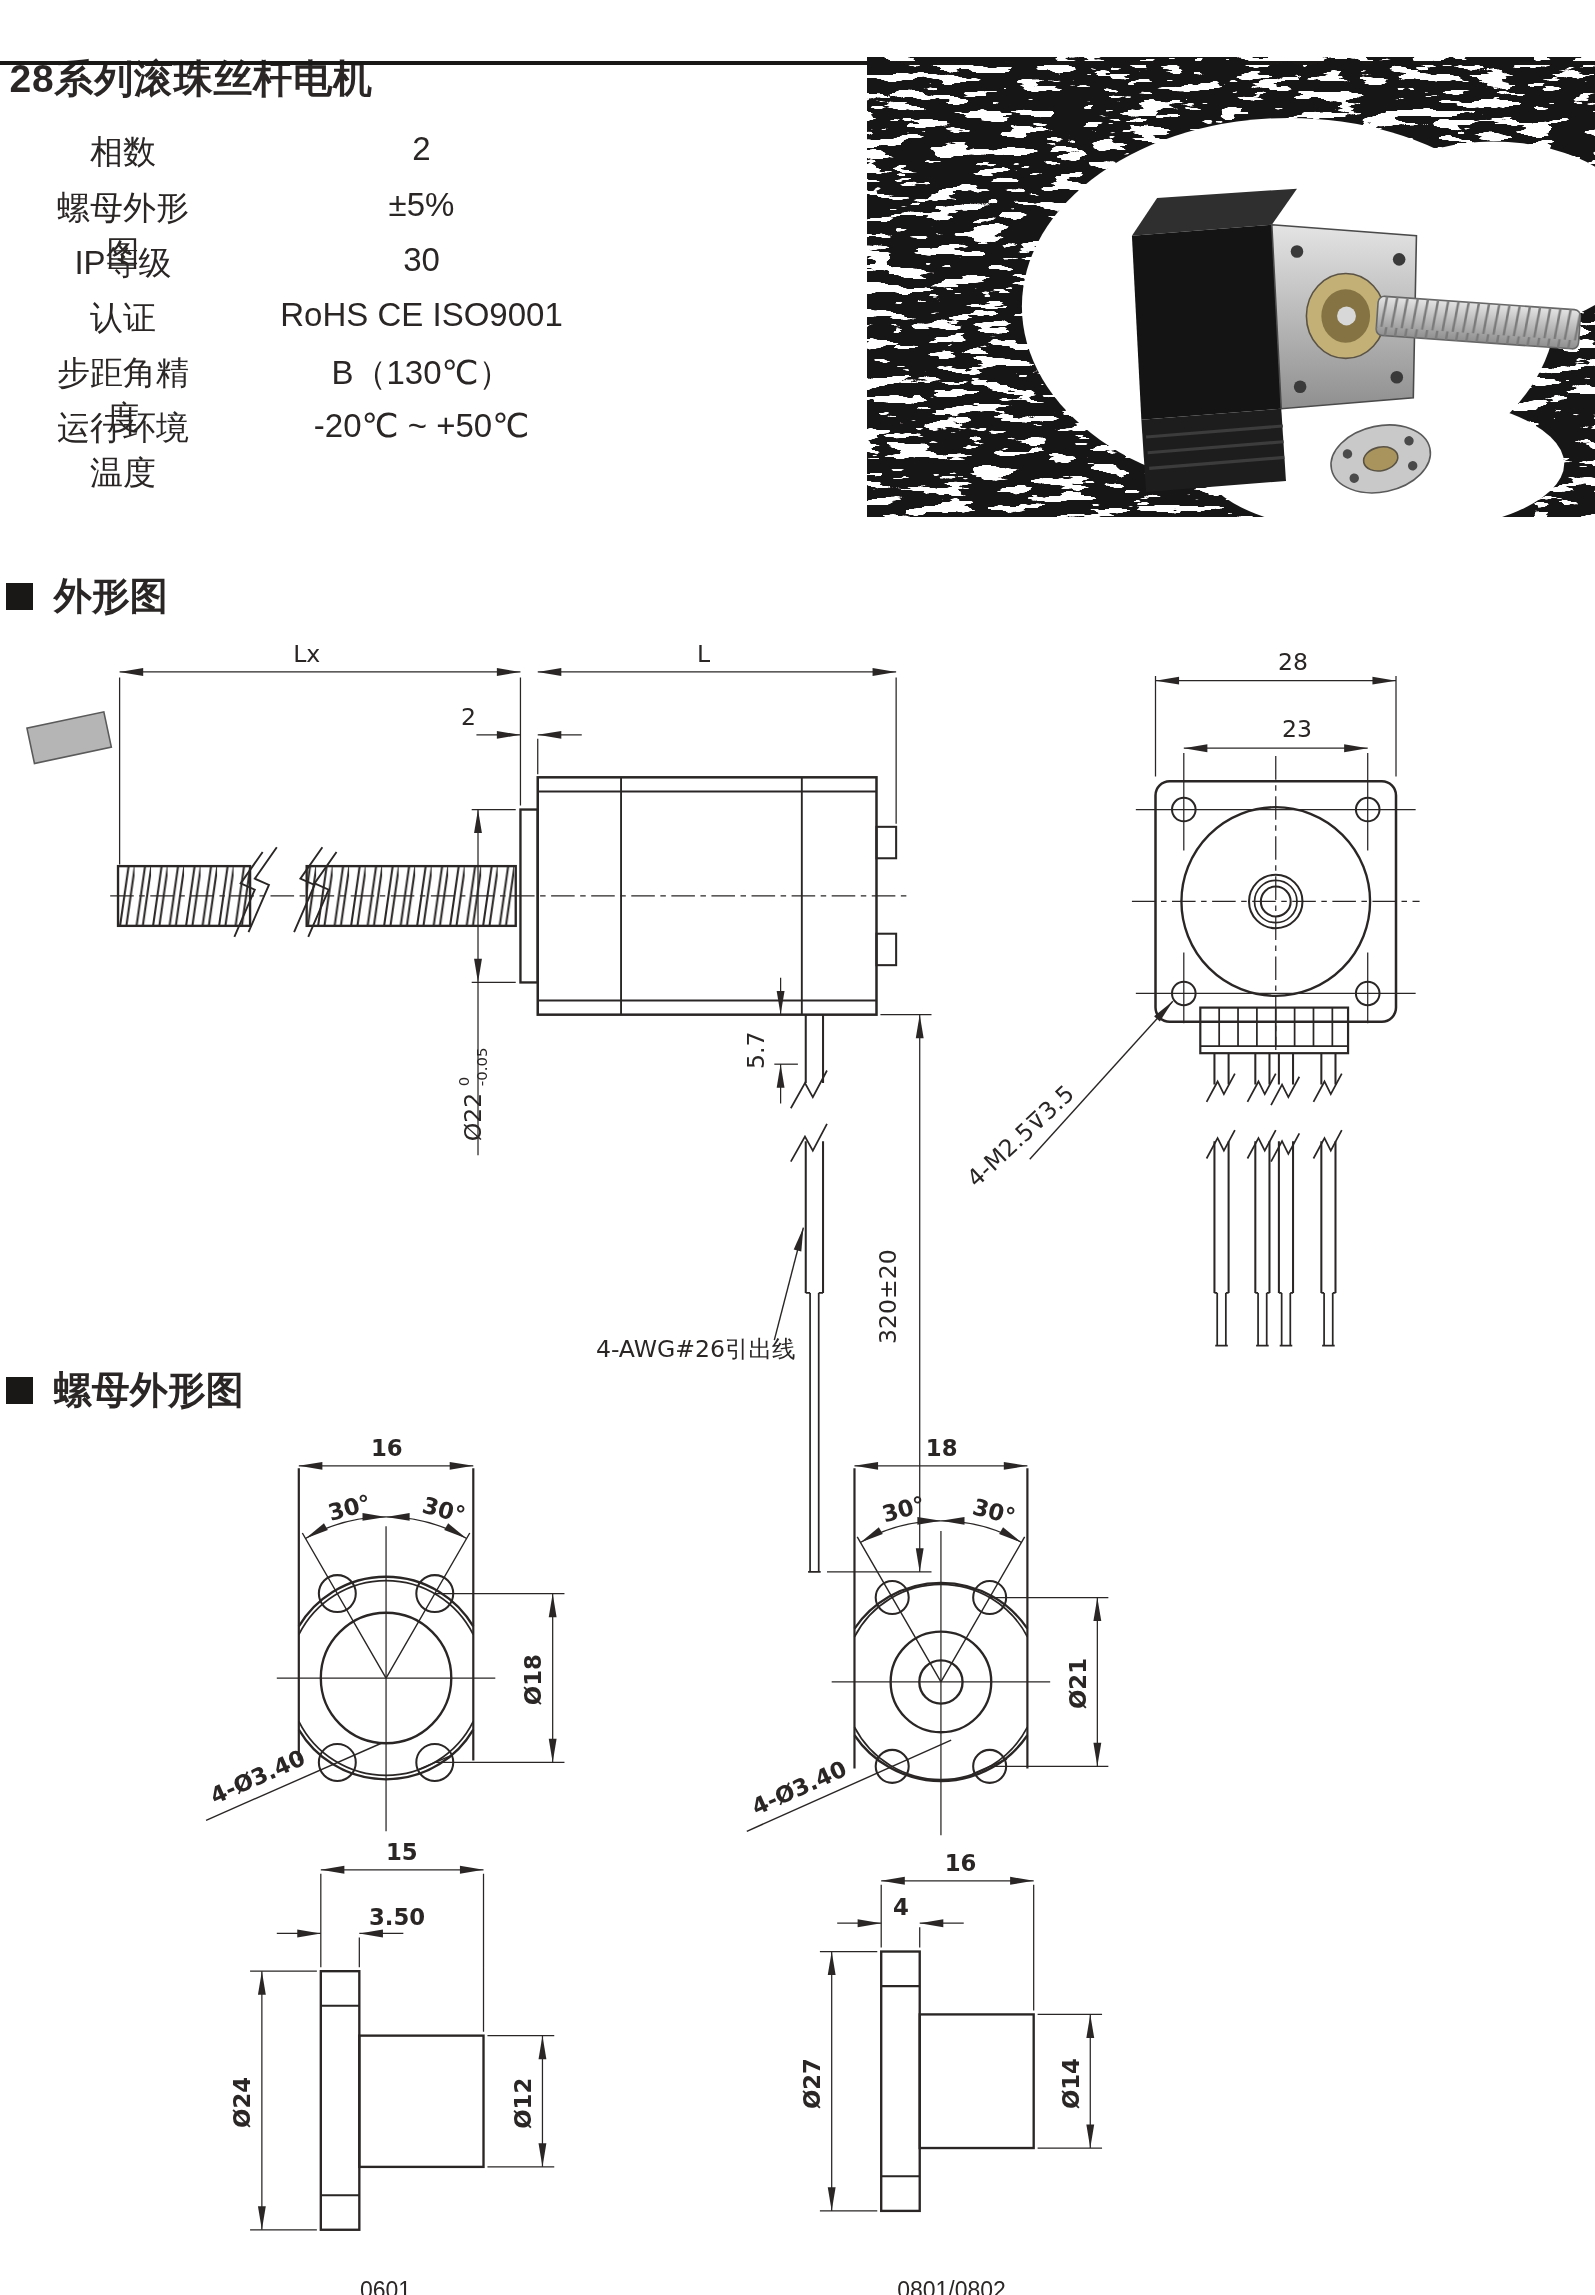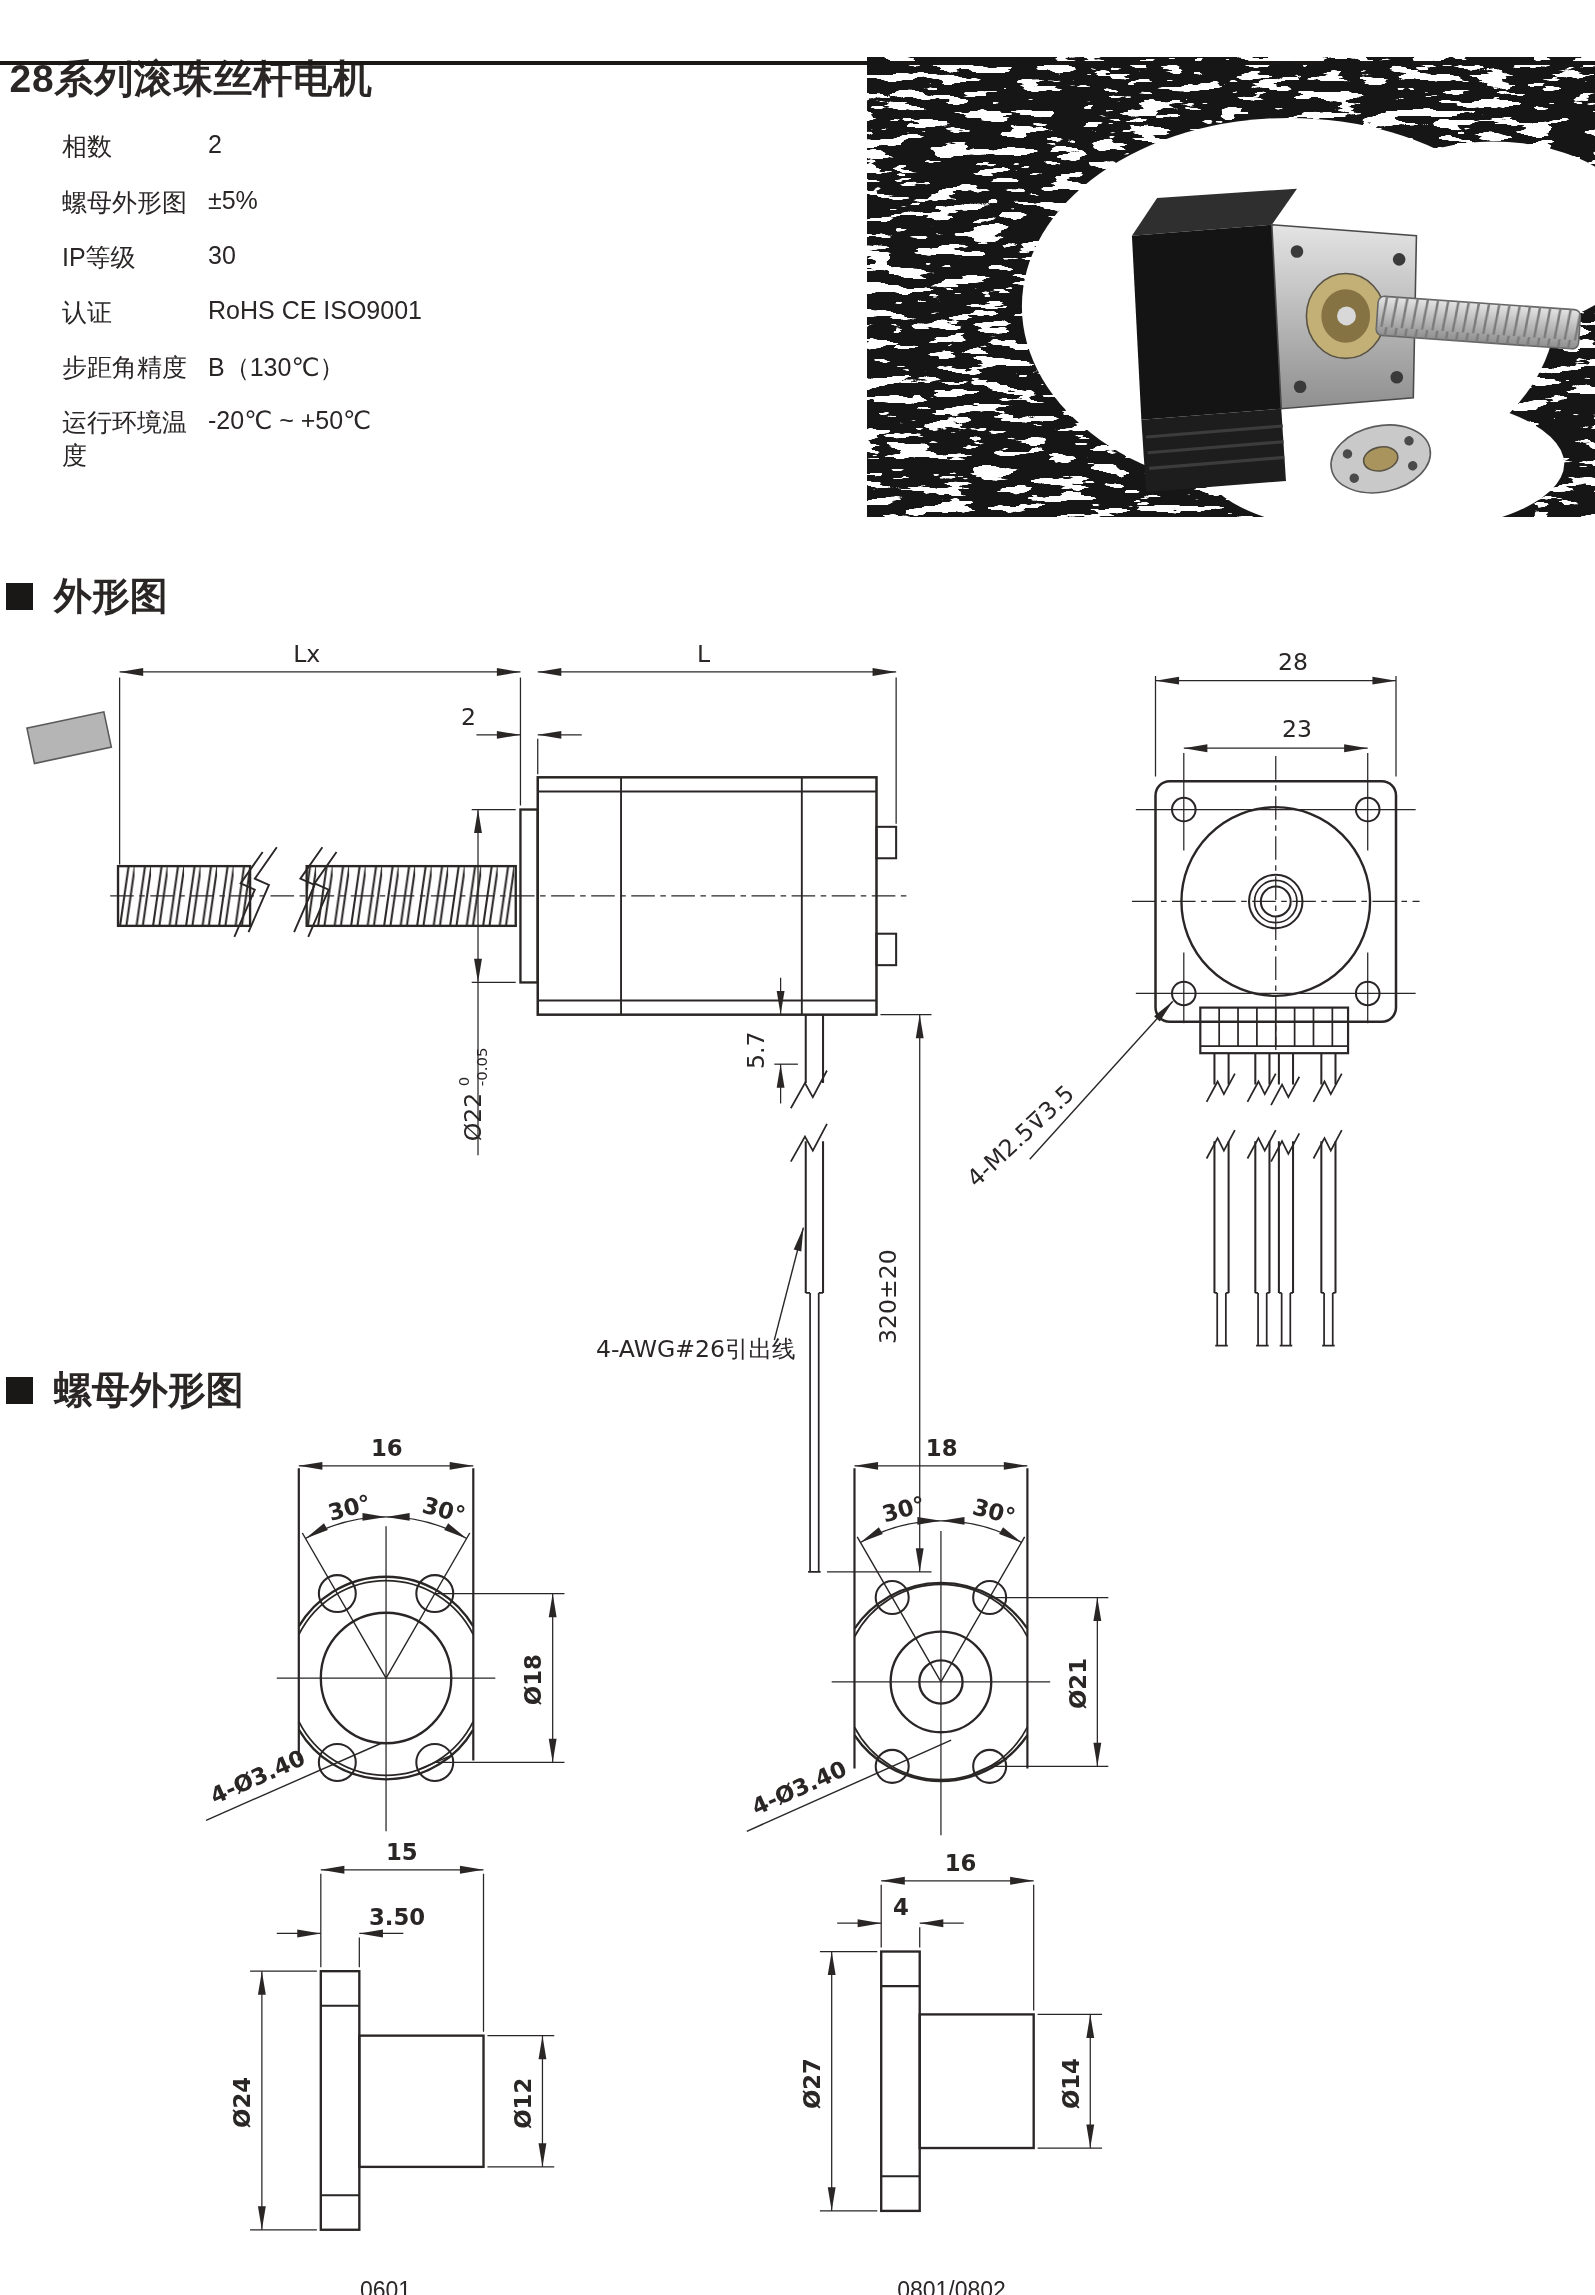--- a/index.html
+++ b/index.html
@@ -1,21 +1,21 @@
 <!DOCTYPE html>
 <html style="font-size:12.6px"><head>
 <meta charset="utf-8">
 <style>
   html,body{margin:0;padding:0;}
   body{width:1595px;height:2295px;position:relative;background:#fff;
        font-family:"Liberation Sans","DejaVu Sans",sans-serif;color:#2a2626;overflow:hidden;}
   .abs{position:absolute;}
   #title{left:9.4px;top:4.7px;font-size:39px;font-weight:bold;letter-spacing:0.8px;margin-top:47px;}
   #title-rule{left:0;top:61px;width:1595px;height:3.9px;background:#1a1717;}
-  .spec-row{left:62px;width:597px;height:35px;display:flex;font-size:25px;}
+  .spec-row{left:50px;width:597px;height:35px;display:flex;font-size:33px;text-align:center;}
   .spec-label{width:146px;flex:0 0 146px;}
   .spec-value{flex:1;}
   .section-header{display:flex;align-items:center;font-size:38px;font-weight:bold;gap:20.4px;}
   .section-square{width:27px;height:27px;background:#1a1717;flex:0 0 27px;}
   #svgwrap{left:0;top:0;width:1595px;height:2295px;}
   svg text{fill:#2a2626;font-family:"DejaVu Sans","Liberation Sans",sans-serif;}
   .dimtxt{font-size:30px;}
   .dimtxt-b{font-size:29px;font-weight:bold;}
   .toltxt{font-size:19px;}
   .footer-label{font-size:23px;text-align:center;width:173px;}

